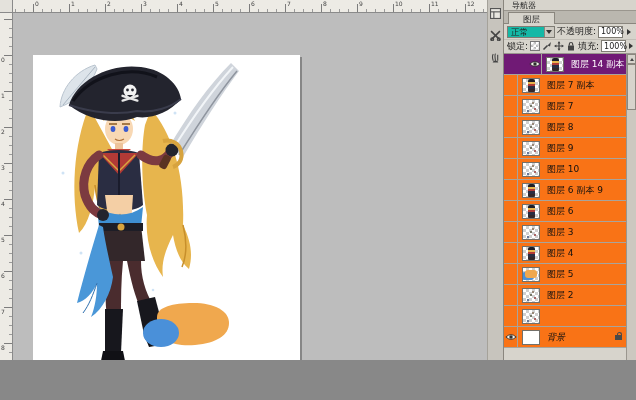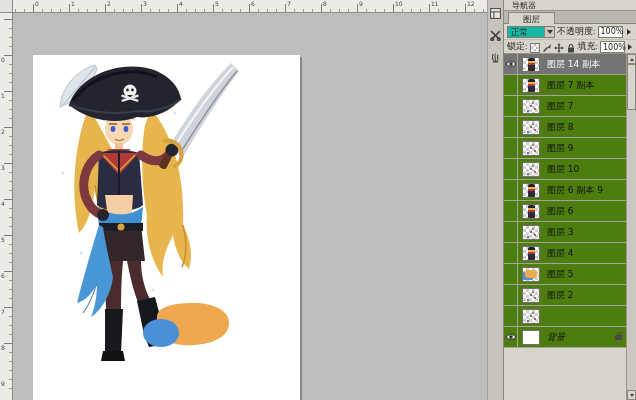--- a/index.html
+++ b/index.html
@@ -1,17 +1,17 @@
 <!DOCTYPE html>
 <html><head>
 <meta charset="utf-8">
 <style>
   *{box-sizing:border-box;margin:0;padding:0;}
   html,body{background:#888;}
-  .app{position:relative;width:636px;height:400px;overflow:hidden;background:#bdbdbd;
+  .app{position:relative;width:636px;height:360px;overflow:hidden;background:#bdbdbd;
        font-family:"DejaVu Sans","Liberation Sans",sans-serif;color:#222;}
 
   
   .ruler-h{position:absolute;left:0;top:0;width:487px;height:13px;background:#edebe5;
     border-bottom:1px solid #8a8a8a;
     background-image:
       repeating-linear-gradient(to right,#7d7d7d 0 1px,transparent 1px 36px),
       repeating-linear-gradient(to right,#9a9a9a 0 1px,transparent 1px 9px);
     background-size:100% 9px,100% 4px;background-repeat:no-repeat;
     background-position:-3px 4px,-3px 9px;background-color:#edebe5;}
@@ -39,42 +39,42 @@
 
   
   .panel{position:absolute;left:503px;top:0;width:133px;height:400px;background:#d7d4cc;
     border-left:1px solid #8a867e;font-size:9px;}
   .nav-bar{height:11px;line-height:11px;padding-left:8px;font-size:8px;color:#222;
     background:#d7d4cc;border-bottom:1px solid #9a968e;}
   .tab-strip{height:13px;background:#bab7af;border-bottom:1px solid #8a867e;padding-left:4px;}
   .tab{display:inline-block;height:12px;margin-top:1px;padding:0 14px;line-height:12px;font-size:8.5px;
     background:#d7d4cc;border:1px solid #8a867e;border-bottom:none;cursor:pointer;}
   .blend-row{height:16px;display:flex;align-items:center;padding:0 3px;gap:2px;border-bottom:1px solid #c2bfb7;}
-  .lock-row{height:14px;display:flex;align-items:flex-end;padding:0 3px;gap:2px;border-bottom:1px solid #9a968e;}
-  .lbl{font-size:9px;white-space:nowrap;color:#1a1a1a;font-family:Liberation Serif, serif;}
+  .lock-row{height:14px;display:flex;align-items:flex-start;padding:0 3px;gap:2px;border-bottom:1px solid #9a968e;}
+  .lbl{font-size:9px;white-space:nowrap;color:#1a1a1a;}
   .combo{width:48px;height:12px;background:#14b8a6;border:1px solid #7f7c74;display:flex;align-items:center;cursor:pointer;}
   .combo-text{flex:1;padding-left:3px;font-size:8.5px;line-height:10px;white-space:nowrap;overflow:hidden;}
   .combo-btn{width:10px;height:100%;background:#ccc9c1;border-left:1px solid #8a867e;display:flex;align-items:center;justify-content:center;}
   .tri-down{width:0;height:0;border-left:3px solid transparent;border-right:3px solid transparent;border-top:4px solid #333;}
   .tri-right{width:0;height:0;border-top:3px solid transparent;border-bottom:3px solid transparent;border-left:4px solid #333;}
   .tri-up-sm{width:0;height:0;border-left:2.5px solid transparent;border-right:2.5px solid transparent;border-bottom:3.5px solid #444;}
   .tri-down-sm{width:0;height:0;border-left:2.5px solid transparent;border-right:2.5px solid transparent;border-top:3.5px solid #444;}
   .val-box{width:25px;height:12px;background:#fff;border:1px solid #7f7c74;display:flex;align-items:center;
     padding-left:2px;font-size:8px;white-space:nowrap;cursor:text;}
   .pop-btn{width:8px;height:12px;display:flex;align-items:center;justify-content:center;cursor:pointer;}
   .licon{width:11px;height:11px;display:inline-flex;align-items:center;justify-content:center;cursor:pointer;}
   .checker-sm{width:10px;height:10px;border:1px solid #777;background-color:#fff;
     background-image:linear-gradient(45deg,#bbb 25%,transparent 25% 75%,#bbb 75%),
                      linear-gradient(45deg,#bbb 25%,transparent 25% 75%,#bbb 75%);
     background-size:5px 5px;background-position:0 0,2.5px 2.5px;}
 
   
   .layer-list{position:absolute;top:54px;left:0;right:10px;bottom:0;background:#d7d4cc;overflow:hidden;}
-  .layer-row{display:flex;align-items:center;height:21px;border-bottom:1px solid #a8a49c;background:#4d7c0f;cursor:pointer;}
-  .layer-row.selected{background:#737373;}
+  .layer-row{display:flex;align-items:center;height:21px;border-bottom:1px solid #a8a49c;background:#f97316;cursor:pointer;}
+  .layer-row.selected{background:#701a75;padding-left:24px;}
   .eye-box{width:14px;height:100%;border-right:1px solid #a8a49c;display:flex;align-items:center;justify-content:center;flex:none;}
   .eye{width:12px;height:8px;}
   .thumb-cell{width:26px;height:100%;display:flex;align-items:center;justify-content:center;flex:none;}
   .thumb{width:18px;height:15px;border:1px solid #73706a;background:#fff;position:relative;display:flex;align-items:center;justify-content:center;overflow:hidden;}
   .checker{background-color:#fff;
     background-image:linear-gradient(45deg,#cfcfcf 25%,transparent 25% 75%,#cfcfcf 75%),
                      linear-gradient(45deg,#cfcfcf 25%,transparent 25% 75%,#cfcfcf 75%);
     background-size:6px 6px;background-position:0 0,3px 3px;}
   .mini{display:block;}
   .mini-figure{width:7px;height:13px;border-radius:2px 2px 1px 1px;

